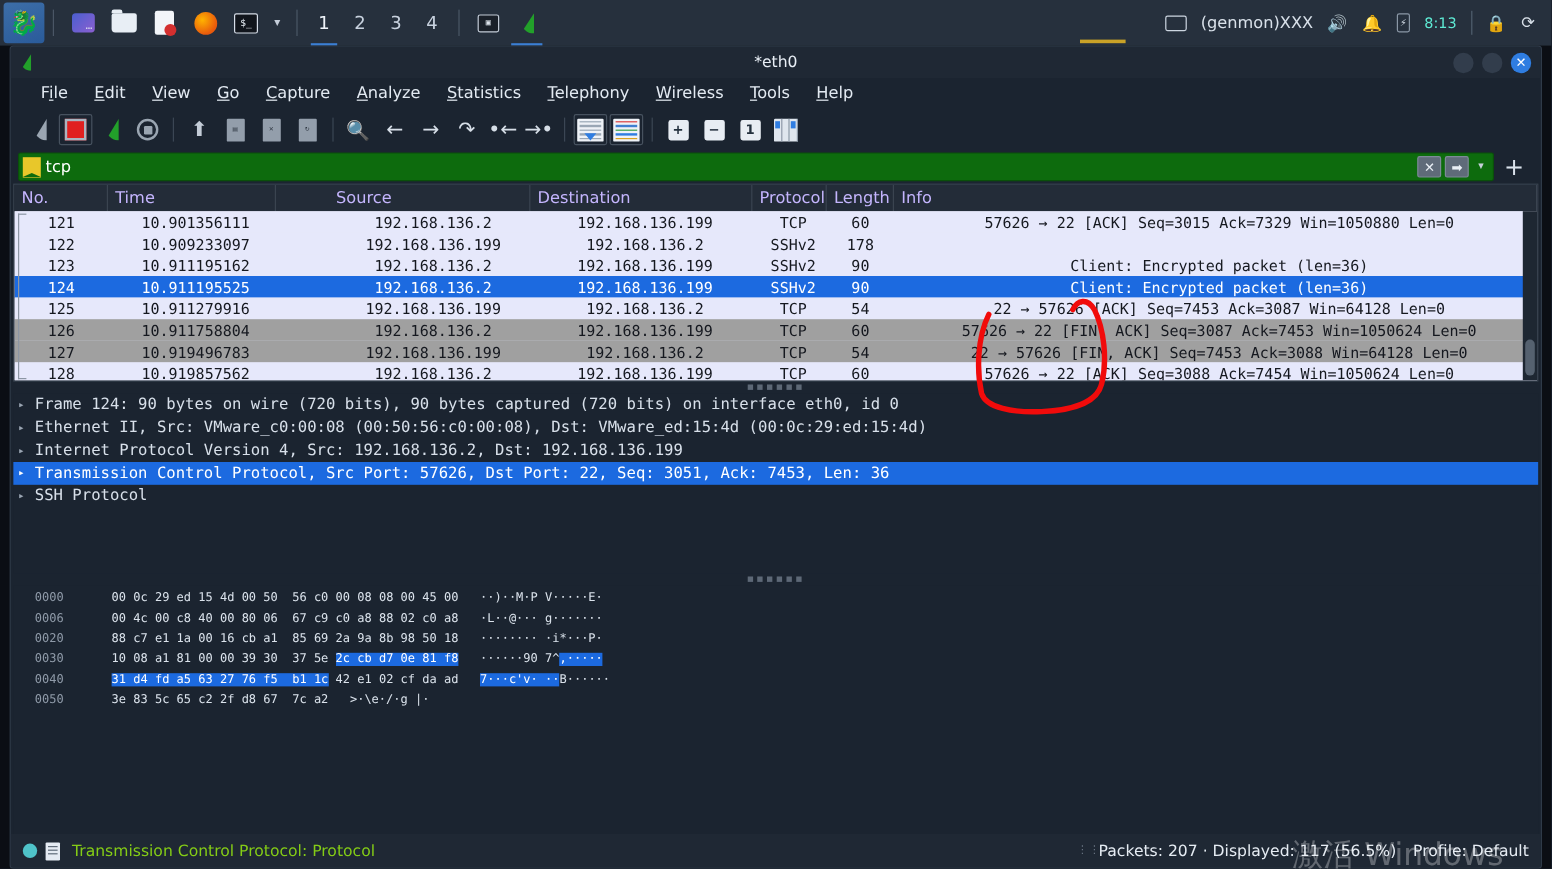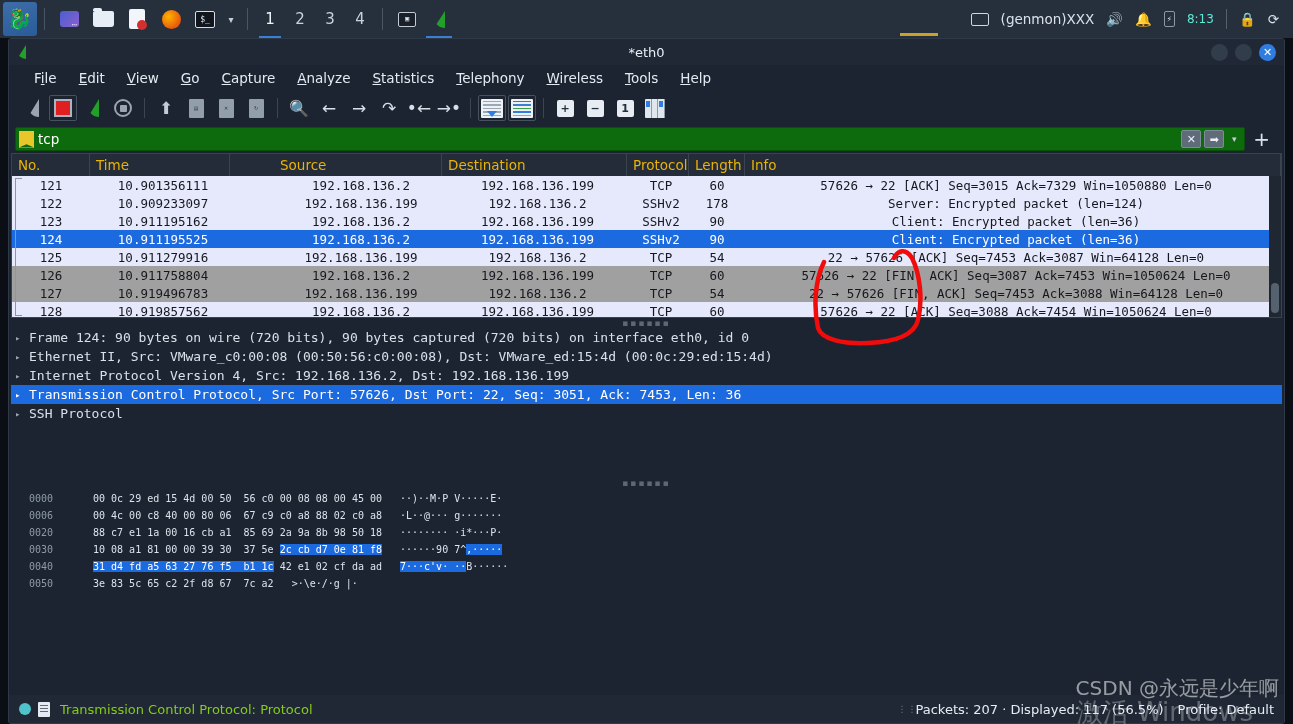--- a/index.html
+++ b/index.html
@@ -119,21 +119,21 @@
     background:#0d6b0d; clip-path:polygon(0 100%,50% 35%,100% 100%); }
   .fb-input { flex:1; background:transparent; border:none; outline:none; color:#fff; font-size:13.5px; font-family:"DejaVu Sans", sans-serif; }
   .fb-right { display:flex; align-items:center; gap:3px; padding-right:3px; }
   .fb-btn { width:20px;height:18px;background:#5f6b79;border:1px solid #7e8a98;color:#e9eff5;font-size:11px;display:flex;align-items:center;justify-content:center;border-radius:2px; }
   .fb-chev { color:#c7d0db; font-size:9px; width:14px; text-align:center; }
   .fb-plus { color:#dae2eb; font-size:20px; padding:0 8px; }
 
   
   .plist { flex:0 0 165px; display:flex; flex-direction:column; border:1px solid #38434f; margin:0 2px; position:relative; overflow:hidden; }
   .phead { height:22px; background:#232c38; display:flex; align-items:center; flex:0 0 22px; }
-  .phead div { color:#eab308; font-size:13.5px; padding-left:6px; border-right:1px solid #3a4450; height:100%; display:flex; align-items:center; }
+  .phead div { color:#c4b5fd; font-size:13.5px; padding-left:6px; border-right:1px solid #3a4450; height:100%; display:flex; align-items:center; }
   .prows { flex:1; background:#e6e8fb; overflow:hidden; position:relative; }
   .prow { height:18px; display:flex; align-items:center; font-family:"DejaVu Sans Mono", monospace; font-size:12.5px; color:#15181f; }
   .prow.sel { background:#1c6ae0; color:#fff; }
   .prow.gray { background:#a0a0a0; }
   .prow.light { background:#e6e8fb; }
   .prow > div { padding-left:6px; white-space:nowrap; overflow:hidden;text-align:center; }
   .c-no { width:78px; text-align:right; padding-right:6px; }
   .c-time { width:140px; }
   .c-src { width:168px;margin-left:44px; }
   .c-dst { width:185px; }
@@ -373,21 +373,20 @@
             <div class="c-len">60</div>
             <div class="c-info">57626 → 22 [ACK] Seq=3015 Ack=7329 Win=1050880 Len=0</div>
           </div>
           <div class="prow light">
             <div class="c-no">122</div>
             <div class="c-time">10.909233097</div>
             <div class="c-src">192.168.136.199</div>
             <div class="c-dst">192.168.136.2</div>
             <div class="c-proto">SSHv2</div>
             <div class="c-len">178</div>
-            <div class="c-info">Server: Encrypted packet (len=124)</div>
           </div>
           <div class="prow light">
             <div class="c-no">123</div>
             <div class="c-time">10.911195162</div>
             <div class="c-src">192.168.136.2</div>
             <div class="c-dst">192.168.136.199</div>
             <div class="c-proto">SSHv2</div>
             <div class="c-len">90</div>
             <div class="c-info">Client: Encrypted packet (len=36)</div>
           </div>
@@ -489,15 +488,14 @@
         <span class="sb-profile">Profile: Default</span>
       </span>
     </div>
   </div>
 
   <svg class="annot" style="left:806px; top:248px; width:130px; height:100px;" viewBox="0 0 130 100">
     <path d="M18,14 C8,34 8,62 12,80 C16,92 38,96 62,95 C86,94 108,88 112,72 C117,52 114,26 106,10
              C100,0 92,2 88,10" fill="none" stroke="#f10b0b" stroke-width="4.5" stroke-linecap="round"></path>
   </svg>
 
-  <div class="wm-csdn">CSDN @永远是少年啊</div>
   <div class="wm-win">激活 Windows</div>
 </div>
 
 </body></html>

